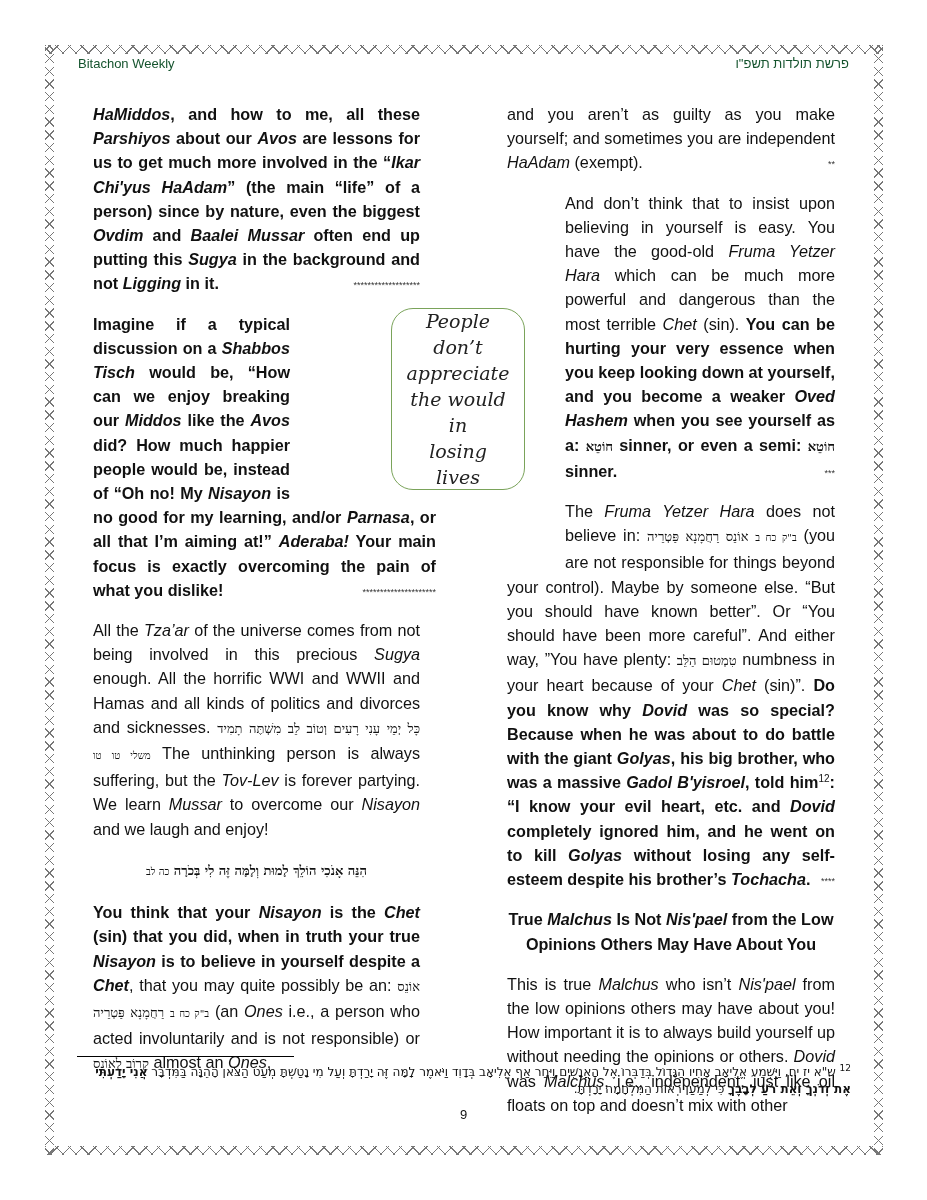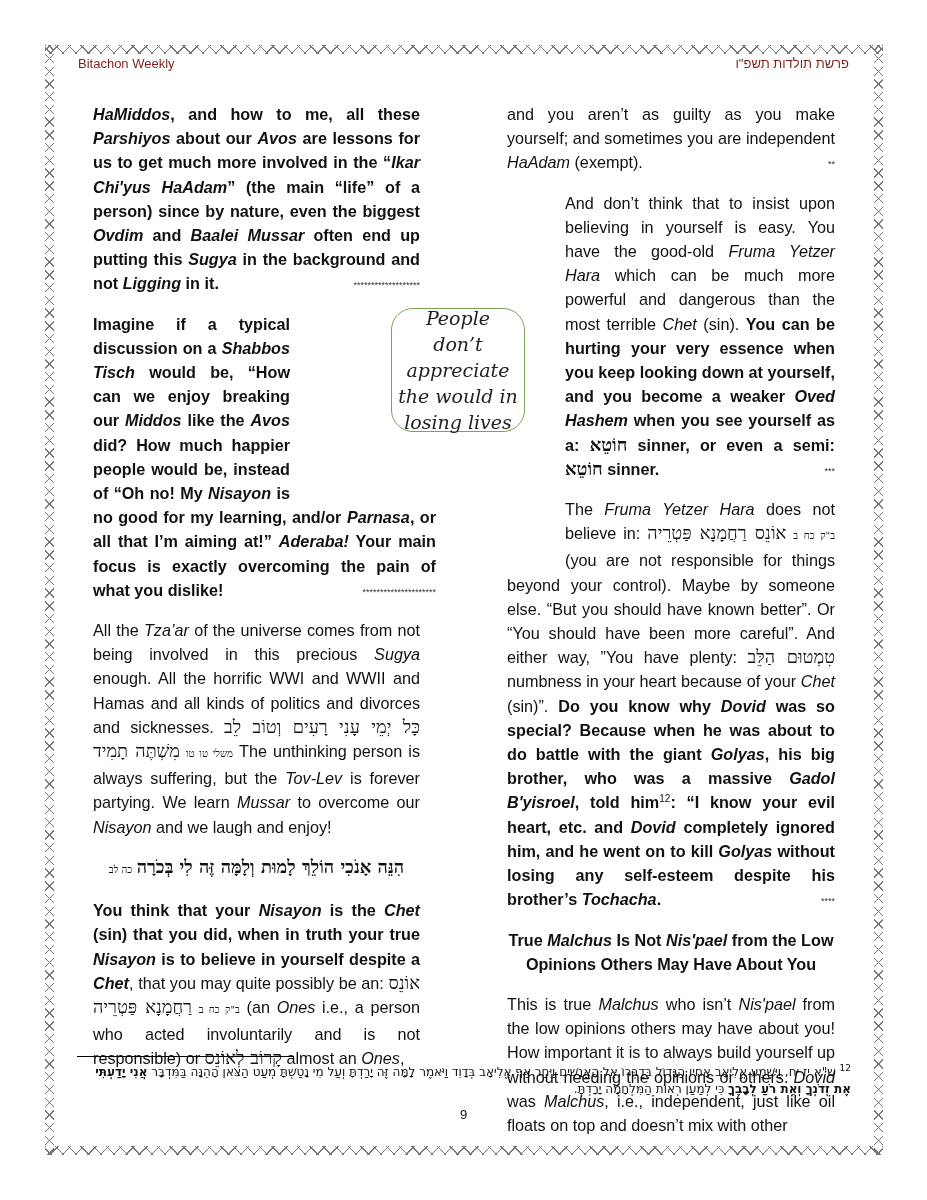--- a/index.html
+++ b/index.html
@@ -14,43 +14,43 @@
       repeating-linear-gradient(-45deg, transparent 0 4px, #777 4px 5px, transparent 5px 9px) top/100% 9px no-repeat,
       repeating-linear-gradient(45deg, transparent 0 4px, #777 4px 5px, transparent 5px 9px) bottom/100% 9px no-repeat,
       repeating-linear-gradient(-45deg, transparent 0 4px, #777 4px 5px, transparent 5px 9px) bottom/100% 9px no-repeat,
       repeating-linear-gradient(45deg, transparent 0 4px, #777 4px 5px, transparent 5px 9px) left/9px 100% no-repeat,
       repeating-linear-gradient(-45deg, transparent 0 4px, #777 4px 5px, transparent 5px 9px) left/9px 100% no-repeat,
       repeating-linear-gradient(45deg, transparent 0 4px, #777 4px 5px, transparent 5px 9px) right/9px 100% no-repeat,
       repeating-linear-gradient(-45deg, transparent 0 4px, #777 4px 5px, transparent 5px 9px) right/9px 100% no-repeat;
     pointer-events: none;
   }
 
-  .running-header { position: absolute; top: 56px; left: 78px; right: 78px; height: 20px; font-size: 13px; color: #7f1d1d; }
+  .running-header { position: absolute; top: 56px; left: 78px; right: 78px; height: 20px; font-size: 13px; color: #14532d; }
   .running-header .left { position: absolute; left: 0; top: 0; }
   .running-header .right { position: absolute; right: 0; top: 0; direction: rtl; }
 
   .col { position: absolute; top: 86px; font-size: 16.2px; line-height: 24.2px; text-align: justify; }
   .col-left { left: 77px; width: 359px; }
   .col-right { left: 491px; width: 360px; }
   .col p { margin: 16px; }
   .b { font-weight: bold; }
   .i { font-style: italic; }
   .stars { float: right; font-size: 9px; letter-spacing: 0; font-weight: normal; color: #333; }
-  .heb { direction: rtl; unicode-bidi: isolate; font-family: "DejaVu Serif", serif; font-size: 18px; }
+  .heb { direction: rtl; unicode-bidi: isolate; font-family: "DejaVu Serif", serif; font-size: 13px; }
   .heb-small { font-size: 10px; }
   .center { text-align: center; }
   .heading { text-align: center; font-weight: bold; }
   sup { font-size: 10px; line-height: 0; }
 
   .quote-box {
-    position: absolute; left: 391px; top: 308px; width: 134px; height: 124px;
+    position: absolute; left: 391px; top: 308px; width: 134px; height: 182px;
     border: 1.5px solid #7aa35a; border-radius: 22px; background: #fff;
     box-sizing: border-box; display: flex; align-items: center; justify-content: center;
     text-align: center; font-family: "DejaVu Serif", serif; font-style: italic;
-    font-size: 19px; line-height: 26px; color: #222; padding: 6px;
+    font-size: 19px; line-height: 26px; color: #222; padding: 18px;
   }
 
   .footnote-rule { position: absolute; left: 77px; top: 1056px; width: 217px; border-top: 1px solid #000; }
   .footnote { position: absolute; left: 77px; top: 1064px; width: 774px; direction: rtl; text-align: right; font-family: "DejaVu Sans", sans-serif; font-size: 12px; line-height: 17px; color: #111; }
   .footnote sup { font-size: 9px; }
   .page-number { position: absolute; top: 1107px; left: 0; width: 927px; text-align: center; font-size: 13px; }
 </style>
 </head>
 <body>
 

